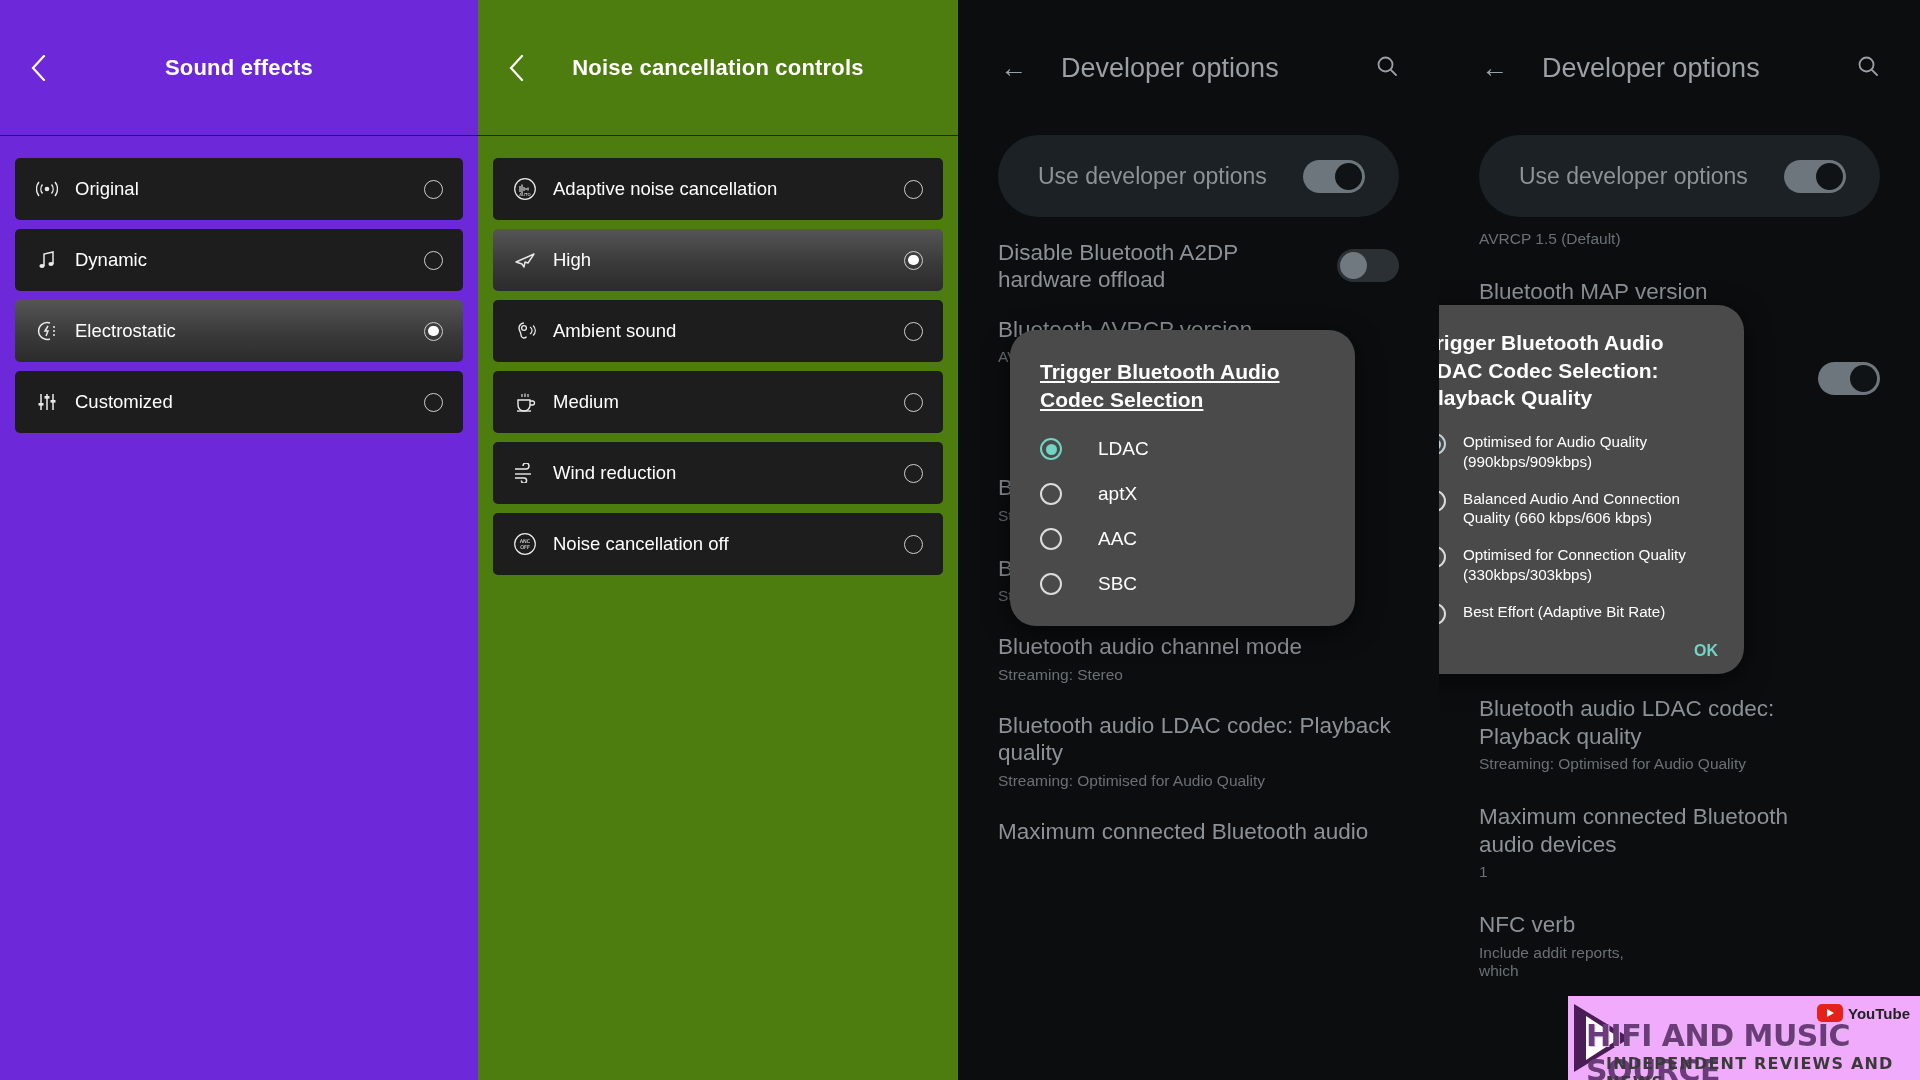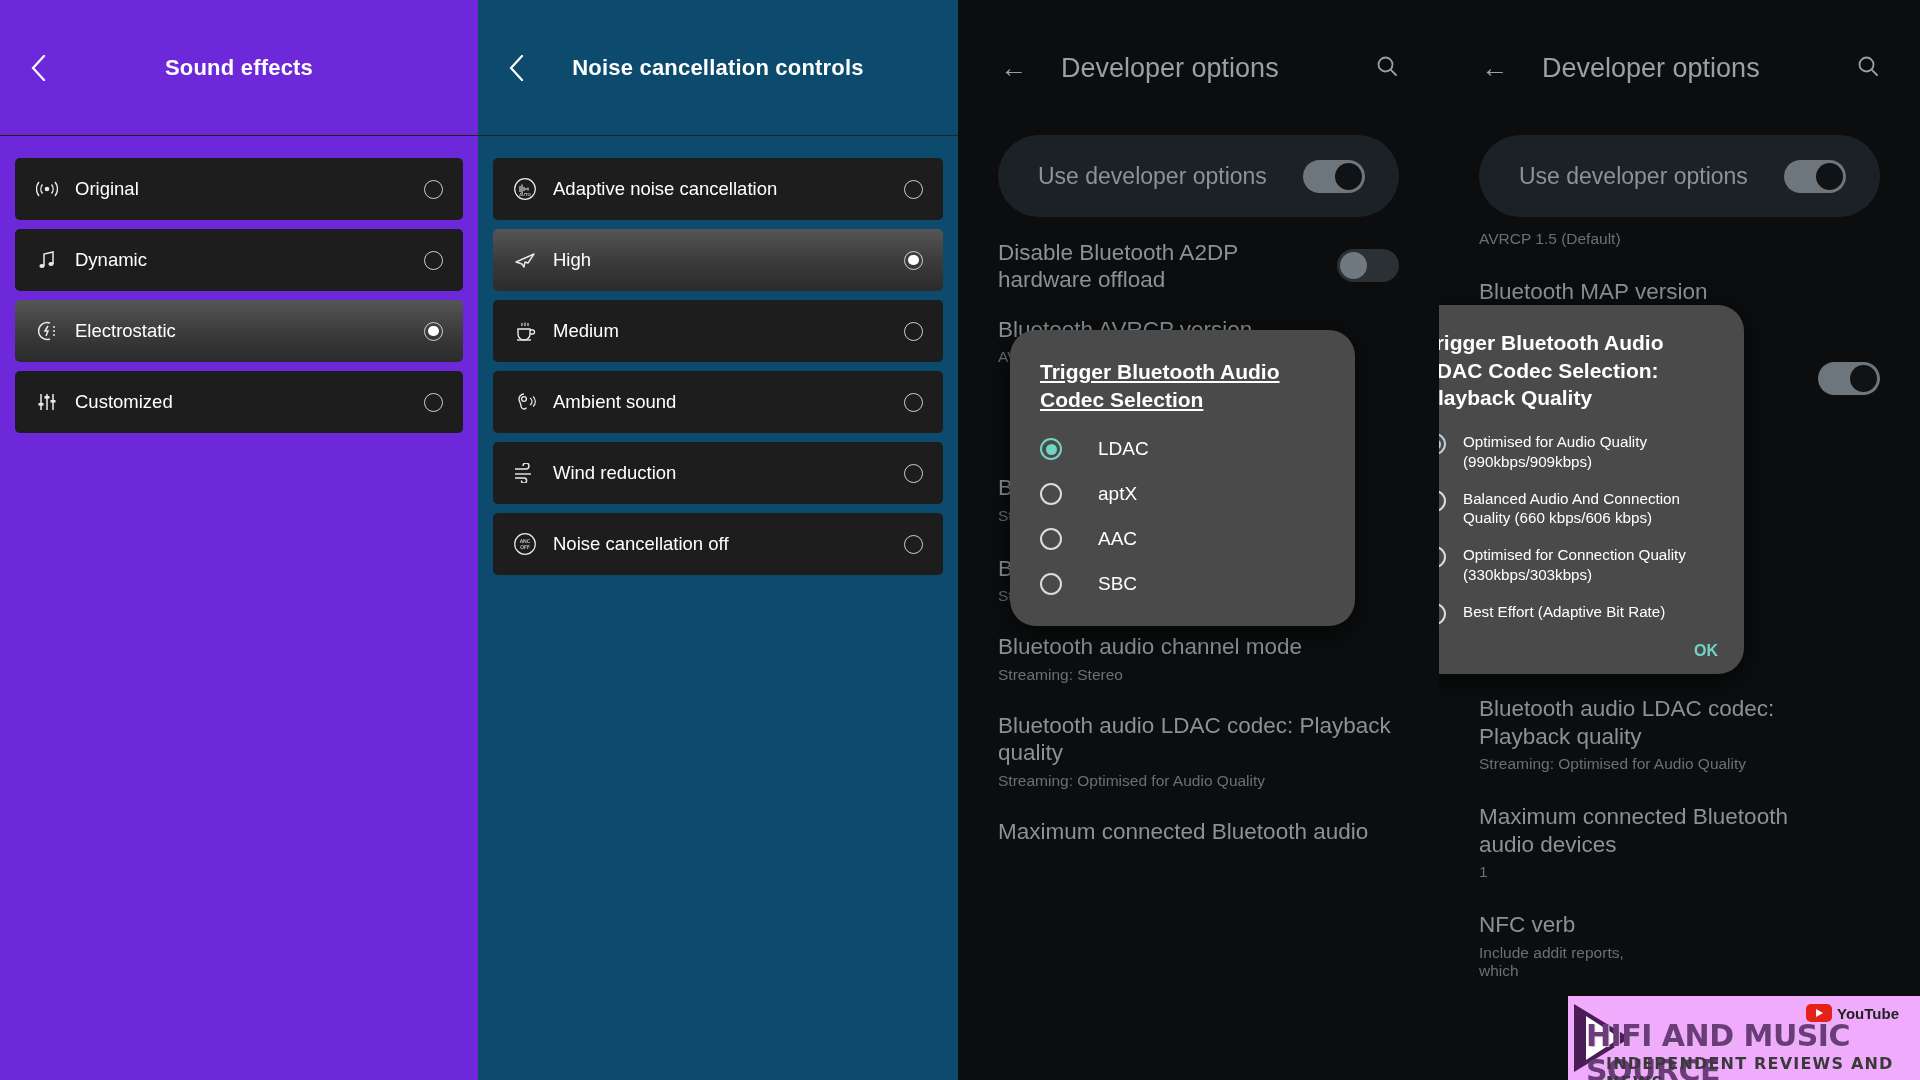--- a/index.html
+++ b/index.html
@@ -3,21 +3,21 @@
 <meta charset="utf-8">
 <style>
   * { margin:0; padding:0; box-sizing:border-box; }
   html,body { width:1920px; height:1080px; background:#000; overflow:hidden;
     font-family:"Liberation Sans", sans-serif; }
   .stage { position:relative; width:1920px; height:1080px; background:#000; }
 
   
   .panel { position:absolute; top:0; height:1080px; overflow:hidden; }
   .p1 { left:0;    width:478px; background:#6d28d9; }
-  .p2 { left:478px; width:480px; background:#0c4a6e; }
+  .p2 { left:478px; width:480px; background:#4d7c0f; }
   .p3 { left:958px; width:481px; background:#0b0d0e; }
   .p4 { left:1439px; width:481px; background:#0b0d0e; }
 
   
   .appbar { position:relative; height:135px; display:flex; align-items:center; }
   .appbar .back { position:absolute; left:18px; top:50%; transform:translateY(-50%);
      width:40px; height:40px; display:flex; align-items:center; justify-content:center;
      color:#fff; }
   .appbar .title { width:100%; text-align:center; color:#fff; font-size:22px;
      font-weight:bold; letter-spacing:.2px; }
@@ -102,21 +102,21 @@
     border-left:56px solid #4b1d56; }
   .wm .tri2 { position:absolute; left:18px; top:20px; width:0; height:0;
     border-top:22px solid transparent; border-bottom:22px solid transparent;
     border-left:34px solid #fff; }
   .wm .wt1 { position:absolute; left:18px; top:22px; width:334px;
     font-size:30px; font-weight:bold; color:#6b3b7a; letter-spacing:-.5px;
     text-shadow:1px 1px 0 #d8c2e0; font-family:"DejaVu Sans", sans-serif; }
   .wm .wt2 { position:absolute; left:38px; top:58px; font-size:16px;
     font-weight:bold; color:#3a3a3a; letter-spacing:1.2px;
     font-family:"DejaVu Sans", sans-serif; }
-  .wm .yt { position:absolute; right:21px; top:8px; display:flex;
+  .wm .yt { position:absolute; right:10px; top:8px; display:flex;
     align-items:center; gap:5px;padding-left:36px; }
   .wm .yt .play { width:26px; height:18px; background:#e62117; border-radius:5px;
     position:relative; }
   .wm .yt .play::after { content:""; position:absolute; left:10px; top:5px;
     border-top:4px solid transparent; border-bottom:4px solid transparent;
     border-left:7px solid #fff; }
   .wm .yt .ytl { font-size:15px; font-weight:bold; color:#222; }
 </style>
 </head>
 <body>
@@ -212,38 +212,38 @@
           <svg width="22" height="20" viewBox="0 0 22 20">
             <path d="M2 12l18-8-6 9-3-1-1 5-2-3-6-2z" stroke="#eaeaea" stroke-width="1.4" fill="none" stroke-linejoin="round"></path>
           </svg>
         </div>
         <div class="lbl">High</div>
         <div class="radio on"></div>
       </div>
       <div class="row">
         <div class="ic">
           <svg width="22" height="22" viewBox="0 0 22 22">
+            <path d="M10 3a5 5 0 0 0-5 5c0 3 2 4 2 7a3 3 0 0 0 5.5 1.6" stroke="#eaeaea" stroke-width="1.4" fill="none"></path>
+            <circle cx="10" cy="8" r="2.4" stroke="#eaeaea" stroke-width="1.3" fill="none"></circle>
+            <path d="M16 7a4 4 0 0 1 0 7M19 5.5a6.5 6.5 0 0 1 0 10" stroke="#eaeaea" stroke-width="1.2" fill="none"></path>
+          </svg>
+        </div>
+        <div class="lbl">Ambient sound</div>
+        <div class="radio"></div>
+      </div>
+      <div class="row">
+        <div class="ic">
+          <svg width="22" height="22" viewBox="0 0 22 22">
             <path d="M4 9h12v5a6 6 0 0 1-12 0z" stroke="#eaeaea" stroke-width="1.4" fill="none"></path>
             <path d="M16 10h2.5a2 2 0 0 1 0 4H16" stroke="#eaeaea" stroke-width="1.3" fill="none"></path>
             <path d="M3 20h14" stroke="#eaeaea" stroke-width="1.4"></path>
             <path d="M8 3v3M11 2.5v3.5M14 3v3" stroke="#eaeaea" stroke-width="1.1"></path>
           </svg>
         </div>
         <div class="lbl">Medium</div>
-        <div class="radio"></div>
-      </div>
-      <div class="row">
-        <div class="ic">
-          <svg width="22" height="22" viewBox="0 0 22 22">
-            <path d="M10 3a5 5 0 0 0-5 5c0 3 2 4 2 7a3 3 0 0 0 5.5 1.6" stroke="#eaeaea" stroke-width="1.4" fill="none"></path>
-            <circle cx="10" cy="8" r="2.4" stroke="#eaeaea" stroke-width="1.3" fill="none"></circle>
-            <path d="M16 7a4 4 0 0 1 0 7M19 5.5a6.5 6.5 0 0 1 0 10" stroke="#eaeaea" stroke-width="1.2" fill="none"></path>
-          </svg>
-        </div>
-        <div class="lbl">Ambient sound</div>
         <div class="radio"></div>
       </div>
       <div class="row">
         <div class="ic">
           <svg width="24" height="20" viewBox="0 0 24 20">
             <path d="M2 6h11a3 3 0 1 0-3-3" stroke="#eaeaea" stroke-width="1.4" fill="none"></path>
             <path d="M2 11h16" stroke="#eaeaea" stroke-width="1.4"></path>
             <path d="M2 15h9a2.6 2.6 0 1 1-2.6 2.6" stroke="#eaeaea" stroke-width="1.4" fill="none"></path>
           </svg>
         </div>

